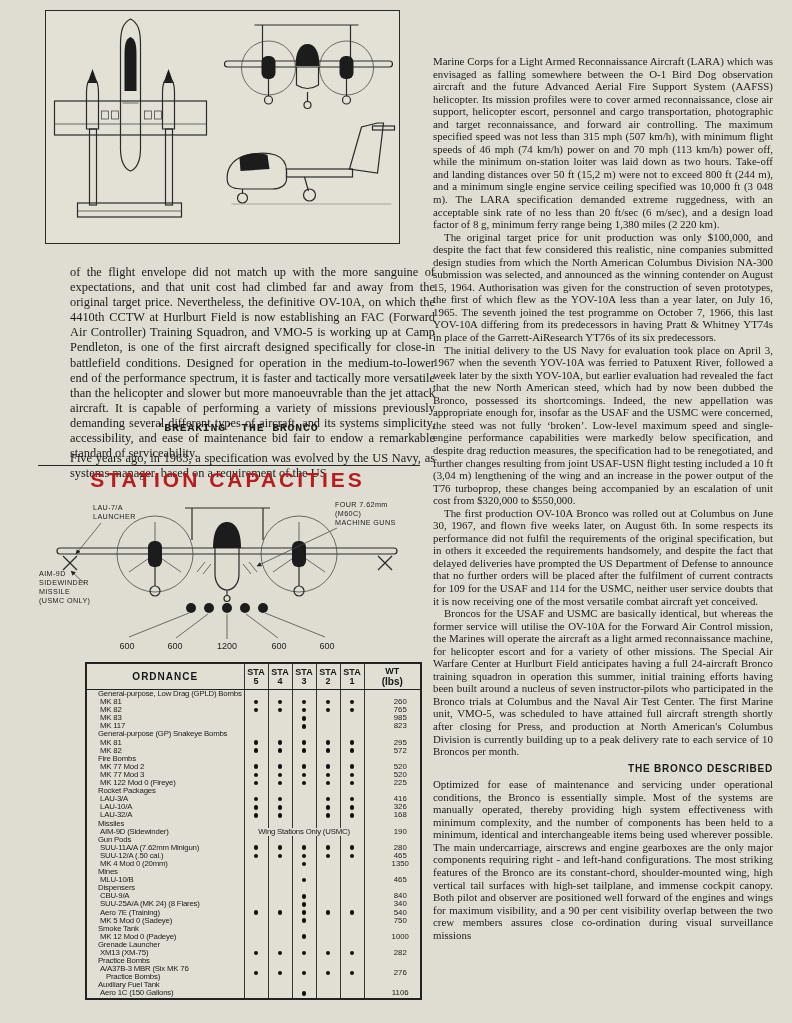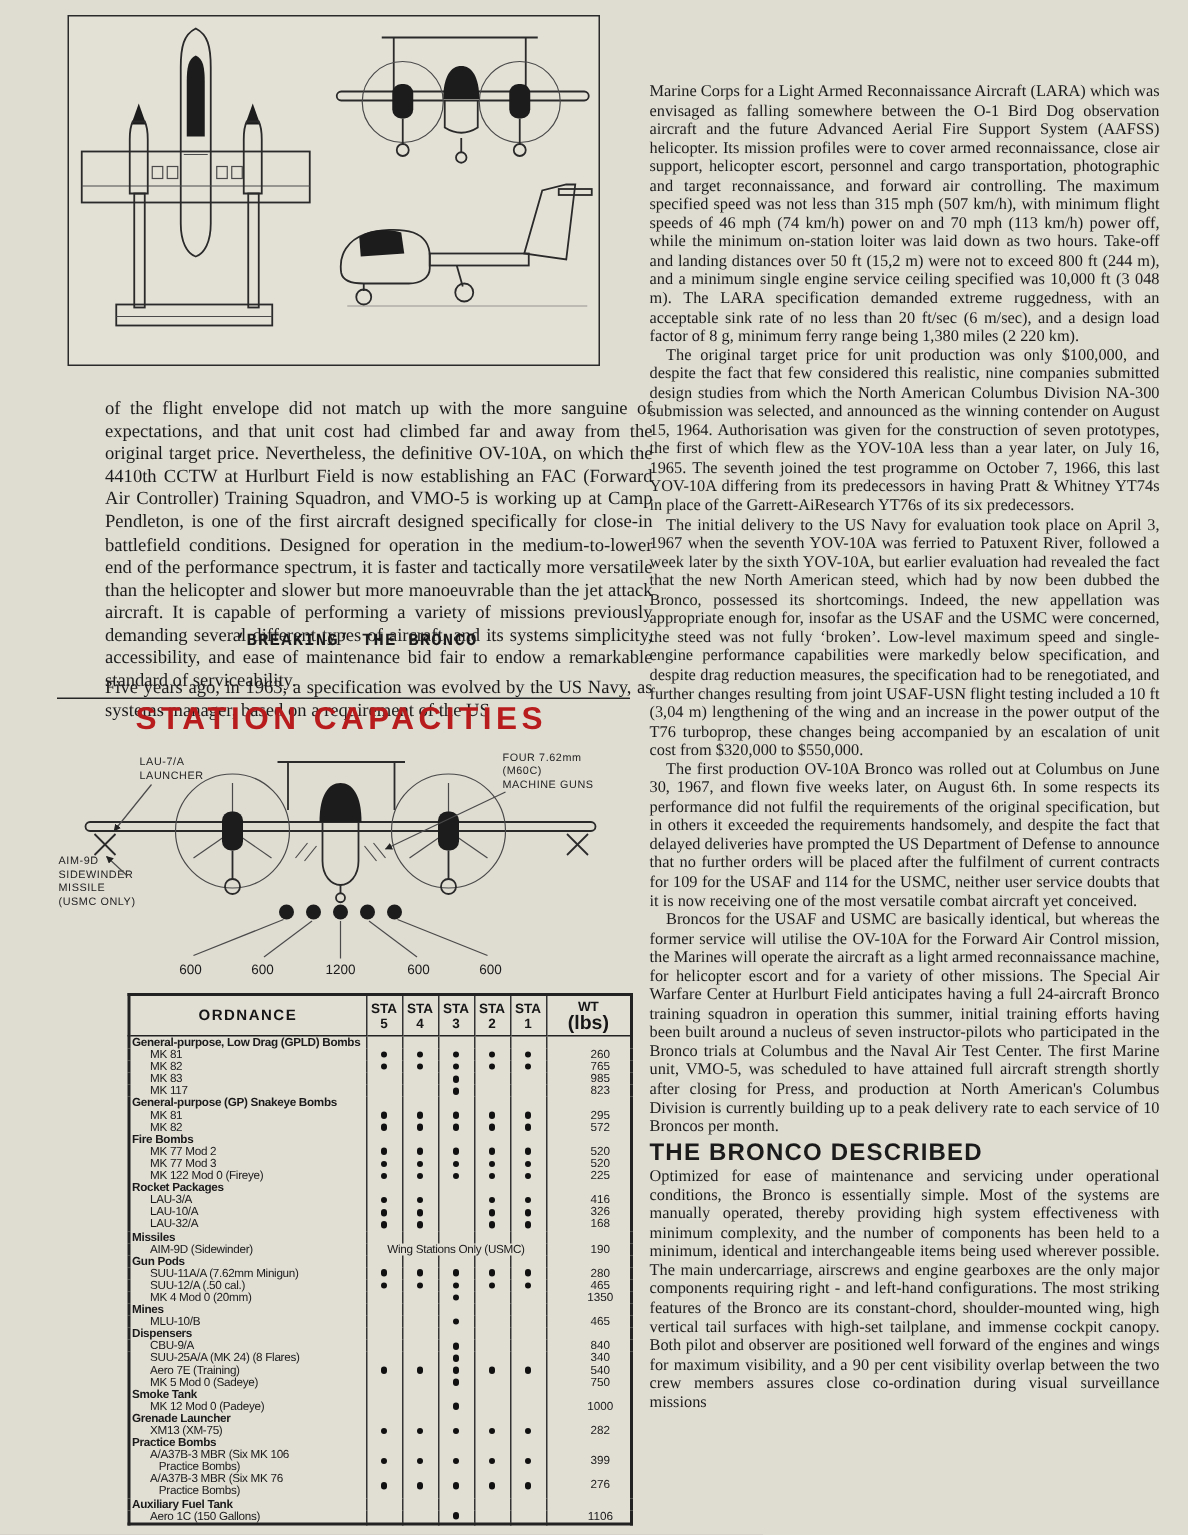--- a/index.html
+++ b/index.html
@@ -54,41 +54,41 @@
   }
   .ordnance col.c-name{width:158px;}
   .ordnance col.c-sta{width:24px;}
   .ordnance col.c-wt{width:57px;}
   .ordnance th{
     font-size:9px;line-height:9.5px;font-weight:700;text-align:center;
     padding:3px 0 2px 0;border-bottom:1.2px solid #222;color:#161616;margin-top:13px;
   }
   .ordnance th.h-name{font-size:10px;letter-spacing:1px;}
   .ordnance th.h-sta,.ordnance th.h-wt{border-left:1px solid #333;}
-  .ordnance th .wt-sub{font-size:13px;}
+  .ordnance th .wt-sub{font-size:10px;}
   .ordnance td{
     font-size:7.8px;line-height:8.1px;padding:0;vertical-align:middle;
     letter-spacing:-0.2px;color:#1a1a1a;
   }
-  .ordnance td.cat-cell{padding-left:1px;white-space:pre;font-weight:700;}
+  .ordnance td.cat-cell{padding-left:11px;white-space:pre;font-weight:400;}
   .ordnance td.item-cell{padding-left:13px;white-space:pre;}
   .ordnance td.sta-cell{border-left:1px solid #333;text-align:center;}
   .ordnance td.wt-cell{border-left:1px solid #333;text-align:center;letter-spacing:0;padding-left:16px;}
   .ordnance td.span-cell{border-left:1px solid #333;text-align:center;font-size:7.8px;white-space:nowrap;}
   .dot{display:inline-block;width:4.6px;height:4.6px;border-radius:50%;background:#111;vertical-align:middle;}
   
   .col-right{
     position:absolute;left:433px;top:55px;width:340px;
     font-size:10.9px;line-height:12.55px;text-align:justify;
   }
   .col-right p{margin:0;}
   .col-right p.indent{text-indent:11px;}
   .described-head{
     font-family:"Liberation Sans",sans-serif;font-weight:700;
-    font-size:16px;letter-spacing:0.8px;text-align:left;margin:5px 0 3px 0;
+    font-size:10px;letter-spacing:0.8px;text-align:right;margin:5px 0 3px 0;
   }
   svg .ink{stroke:#2a2a2a;fill:none;stroke-width:1.2;}
   svg .ink-thin{stroke:#4a4a4a;fill:none;stroke-width:0.8;}
   svg .ink-fill{fill:#1c1c1c;stroke:none;}
 </style>
 </head>
 <body>
 
 <div class="page">
 
@@ -558,30 +558,20 @@
         <tr>
           <td class="cat-cell">Practice Bombs</td>
           <td class="sta-cell"></td>
           <td class="sta-cell"></td>
           <td class="sta-cell"></td>
           <td class="sta-cell"></td>
           <td class="sta-cell"></td>
           <td class="wt-cell"></td>
         </tr>
         <tr>
-          <td class="item-cell">A/A37B-3 MBR (Six MK 106
-   Practice Bombs)</td>
-          <td class="sta-cell"><span class="dot"></span></td>
-          <td class="sta-cell"><span class="dot"></span></td>
-          <td class="sta-cell"><span class="dot"></span></td>
-          <td class="sta-cell"><span class="dot"></span></td>
-          <td class="sta-cell"><span class="dot"></span></td>
-          <td class="wt-cell">399</td>
-        </tr>
-        <tr>
           <td class="item-cell">A/A37B-3 MBR (Six MK 76
    Practice Bombs)</td>
           <td class="sta-cell"><span class="dot"></span></td>
           <td class="sta-cell"><span class="dot"></span></td>
           <td class="sta-cell"><span class="dot"></span></td>
           <td class="sta-cell"><span class="dot"></span></td>
           <td class="sta-cell"><span class="dot"></span></td>
           <td class="wt-cell">276</td>
         </tr>
         <tr>

